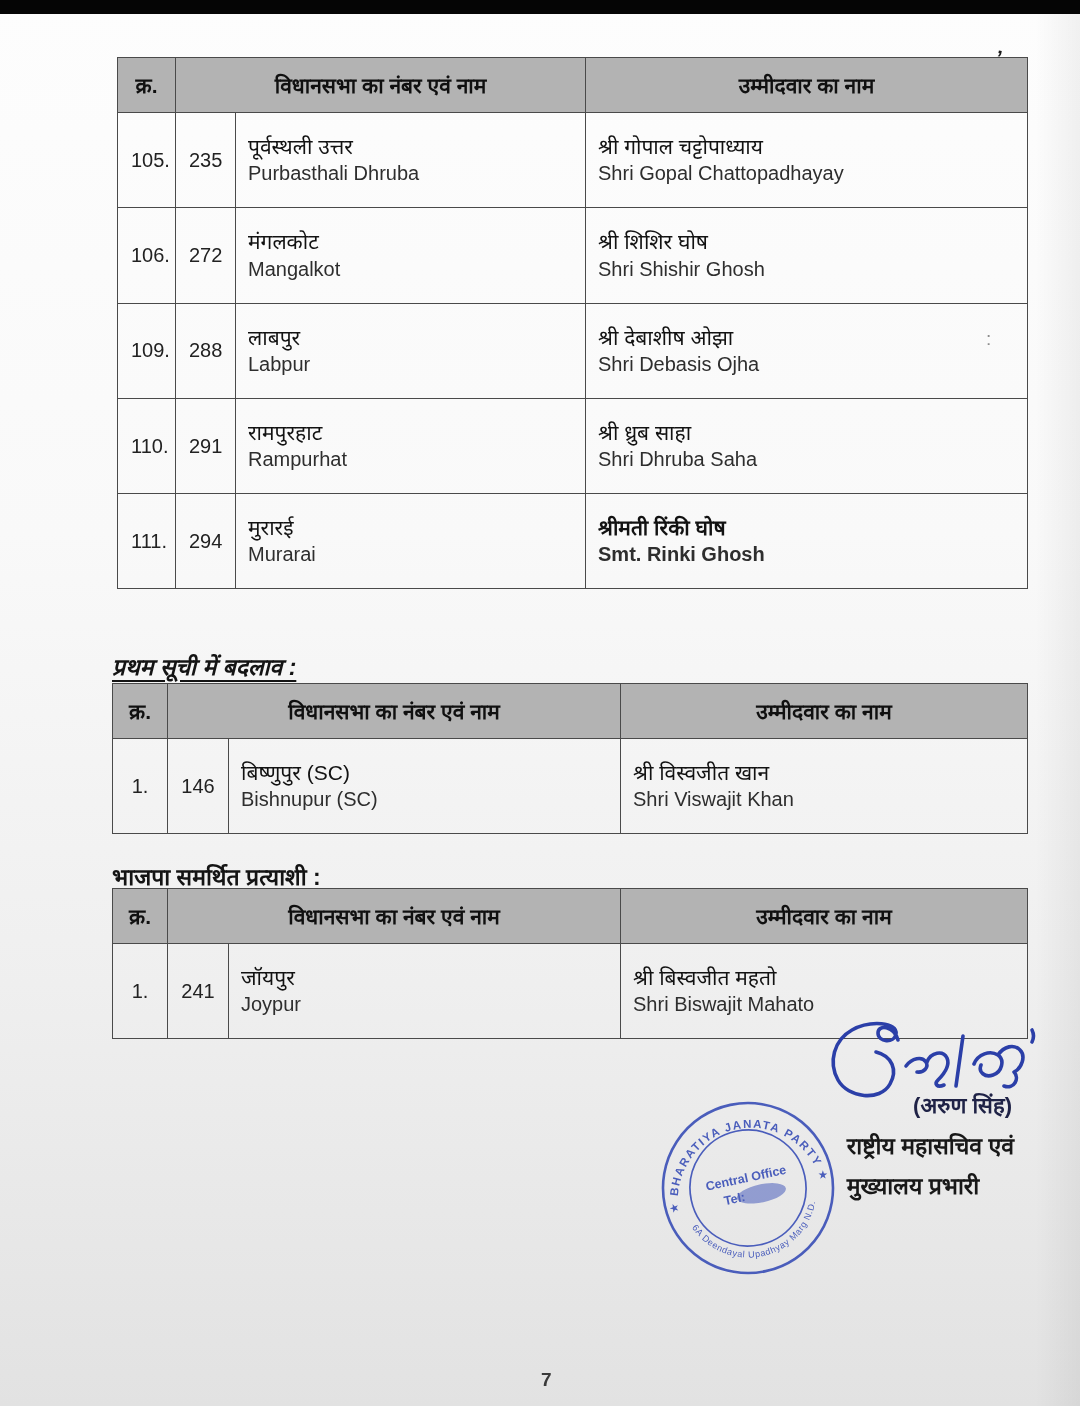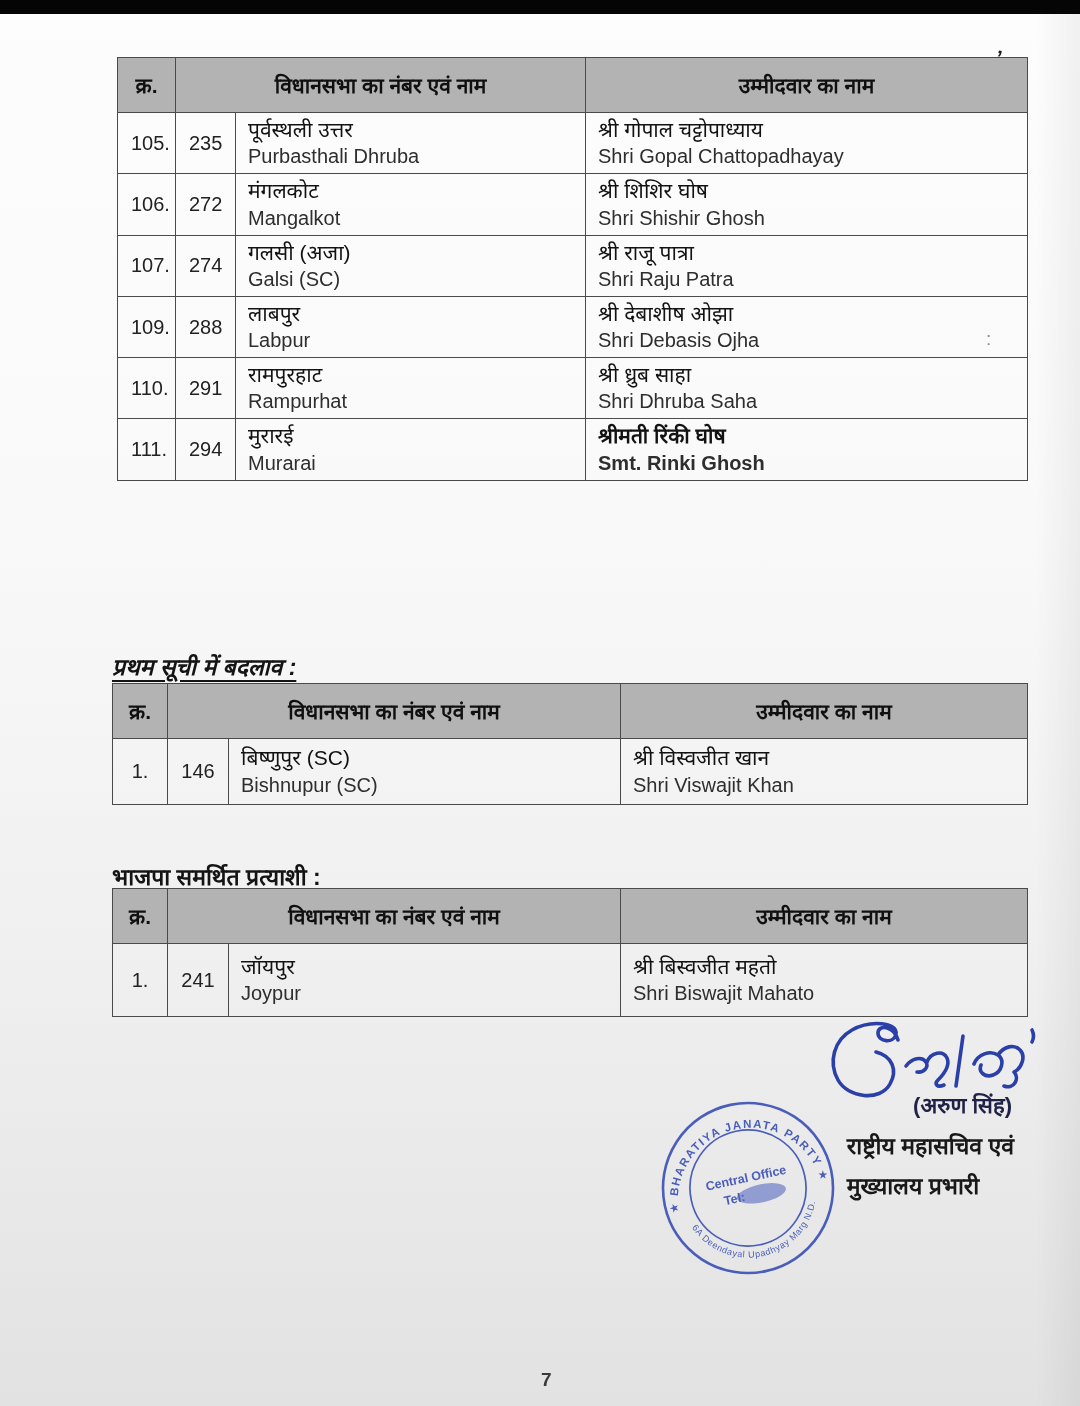--- a/index.html
+++ b/index.html
@@ -10,21 +10,21 @@
   }
   .topbar{position:absolute;top:0;left:0;width:1080px;height:14px;background:#050505;}
   .right-shade{position:absolute;top:14px;right:0;width:45px;height:1392px;
     background:linear-gradient(90deg,rgba(0,0,0,0) 0%,rgba(0,0,0,0.05) 100%);pointer-events:none;}
 
   
   .ctable{position:absolute;border-collapse:collapse;table-layout:fixed;}
   .ctable th,.ctable td{border:1.8px solid #4a4a4a;padding:13px;overflow:hidden;}
   .ctable th{background:#b3b3b3;font-size:21px;font-weight:bold;color:#101010;text-align:center;}
   .ctable td.serial,.ctable td.num{text-align:center;font-size:20px;color:#222;vertical-align:middle;}
-  .ctable td.name,.ctable td.cand{vertical-align:middle;padding:3px 12px;text-align:left;margin-top:48px;}
+  .ctable td.name,.ctable td.cand{vertical-align:middle;padding:20px 12px;text-align:left;margin-top:48px;}
   .hi{font-size:21px;color:#121212;line-height:1.3;}
   .en{font-size:20px;color:#2e2e2e;line-height:1.35;}
   .bold .hi,.bold .en{font-weight:bold;}
 
   .t1{left:117px;top:57px;width:910px;}
   .t1 thead tr{height:45px;}
   .t1 tbody tr{height:56px;}
   .t1 .col-serial{width:58px;}.t1 .col-num{width:60px;}.t1 .col-name{width:350px;}.t1 .col-cand{width:442px;}
 
   .t2{left:112px;top:683px;width:915px;}
@@ -105,32 +105,20 @@
       <tr>
         <td class="serial">106.</td>
         <td class="num">272</td>
         <td class="name">
           <div class="hi">मंगलकोट</div>
           <div class="en">Mangalkot</div>
         </td>
         <td class="cand">
           <div class="hi">श्री शिशिर घोष</div>
           <div class="en">Shri Shishir Ghosh</div>
-        </td>
-      </tr>
-      <tr>
-        <td class="serial">107.</td>
-        <td class="num">274</td>
-        <td class="name">
-          <div class="hi">गलसी (अजा)</div>
-          <div class="en">Galsi (SC)</div>
-        </td>
-        <td class="cand">
-          <div class="hi">श्री राजू पात्रा</div>
-          <div class="en">Shri Raju Patra</div>
         </td>
       </tr>
       <tr>
         <td class="serial">109.</td>
         <td class="num">288</td>
         <td class="name">
           <div class="hi">लाबपुर</div>
           <div class="en">Labpur</div>
         </td>
         <td class="cand">

